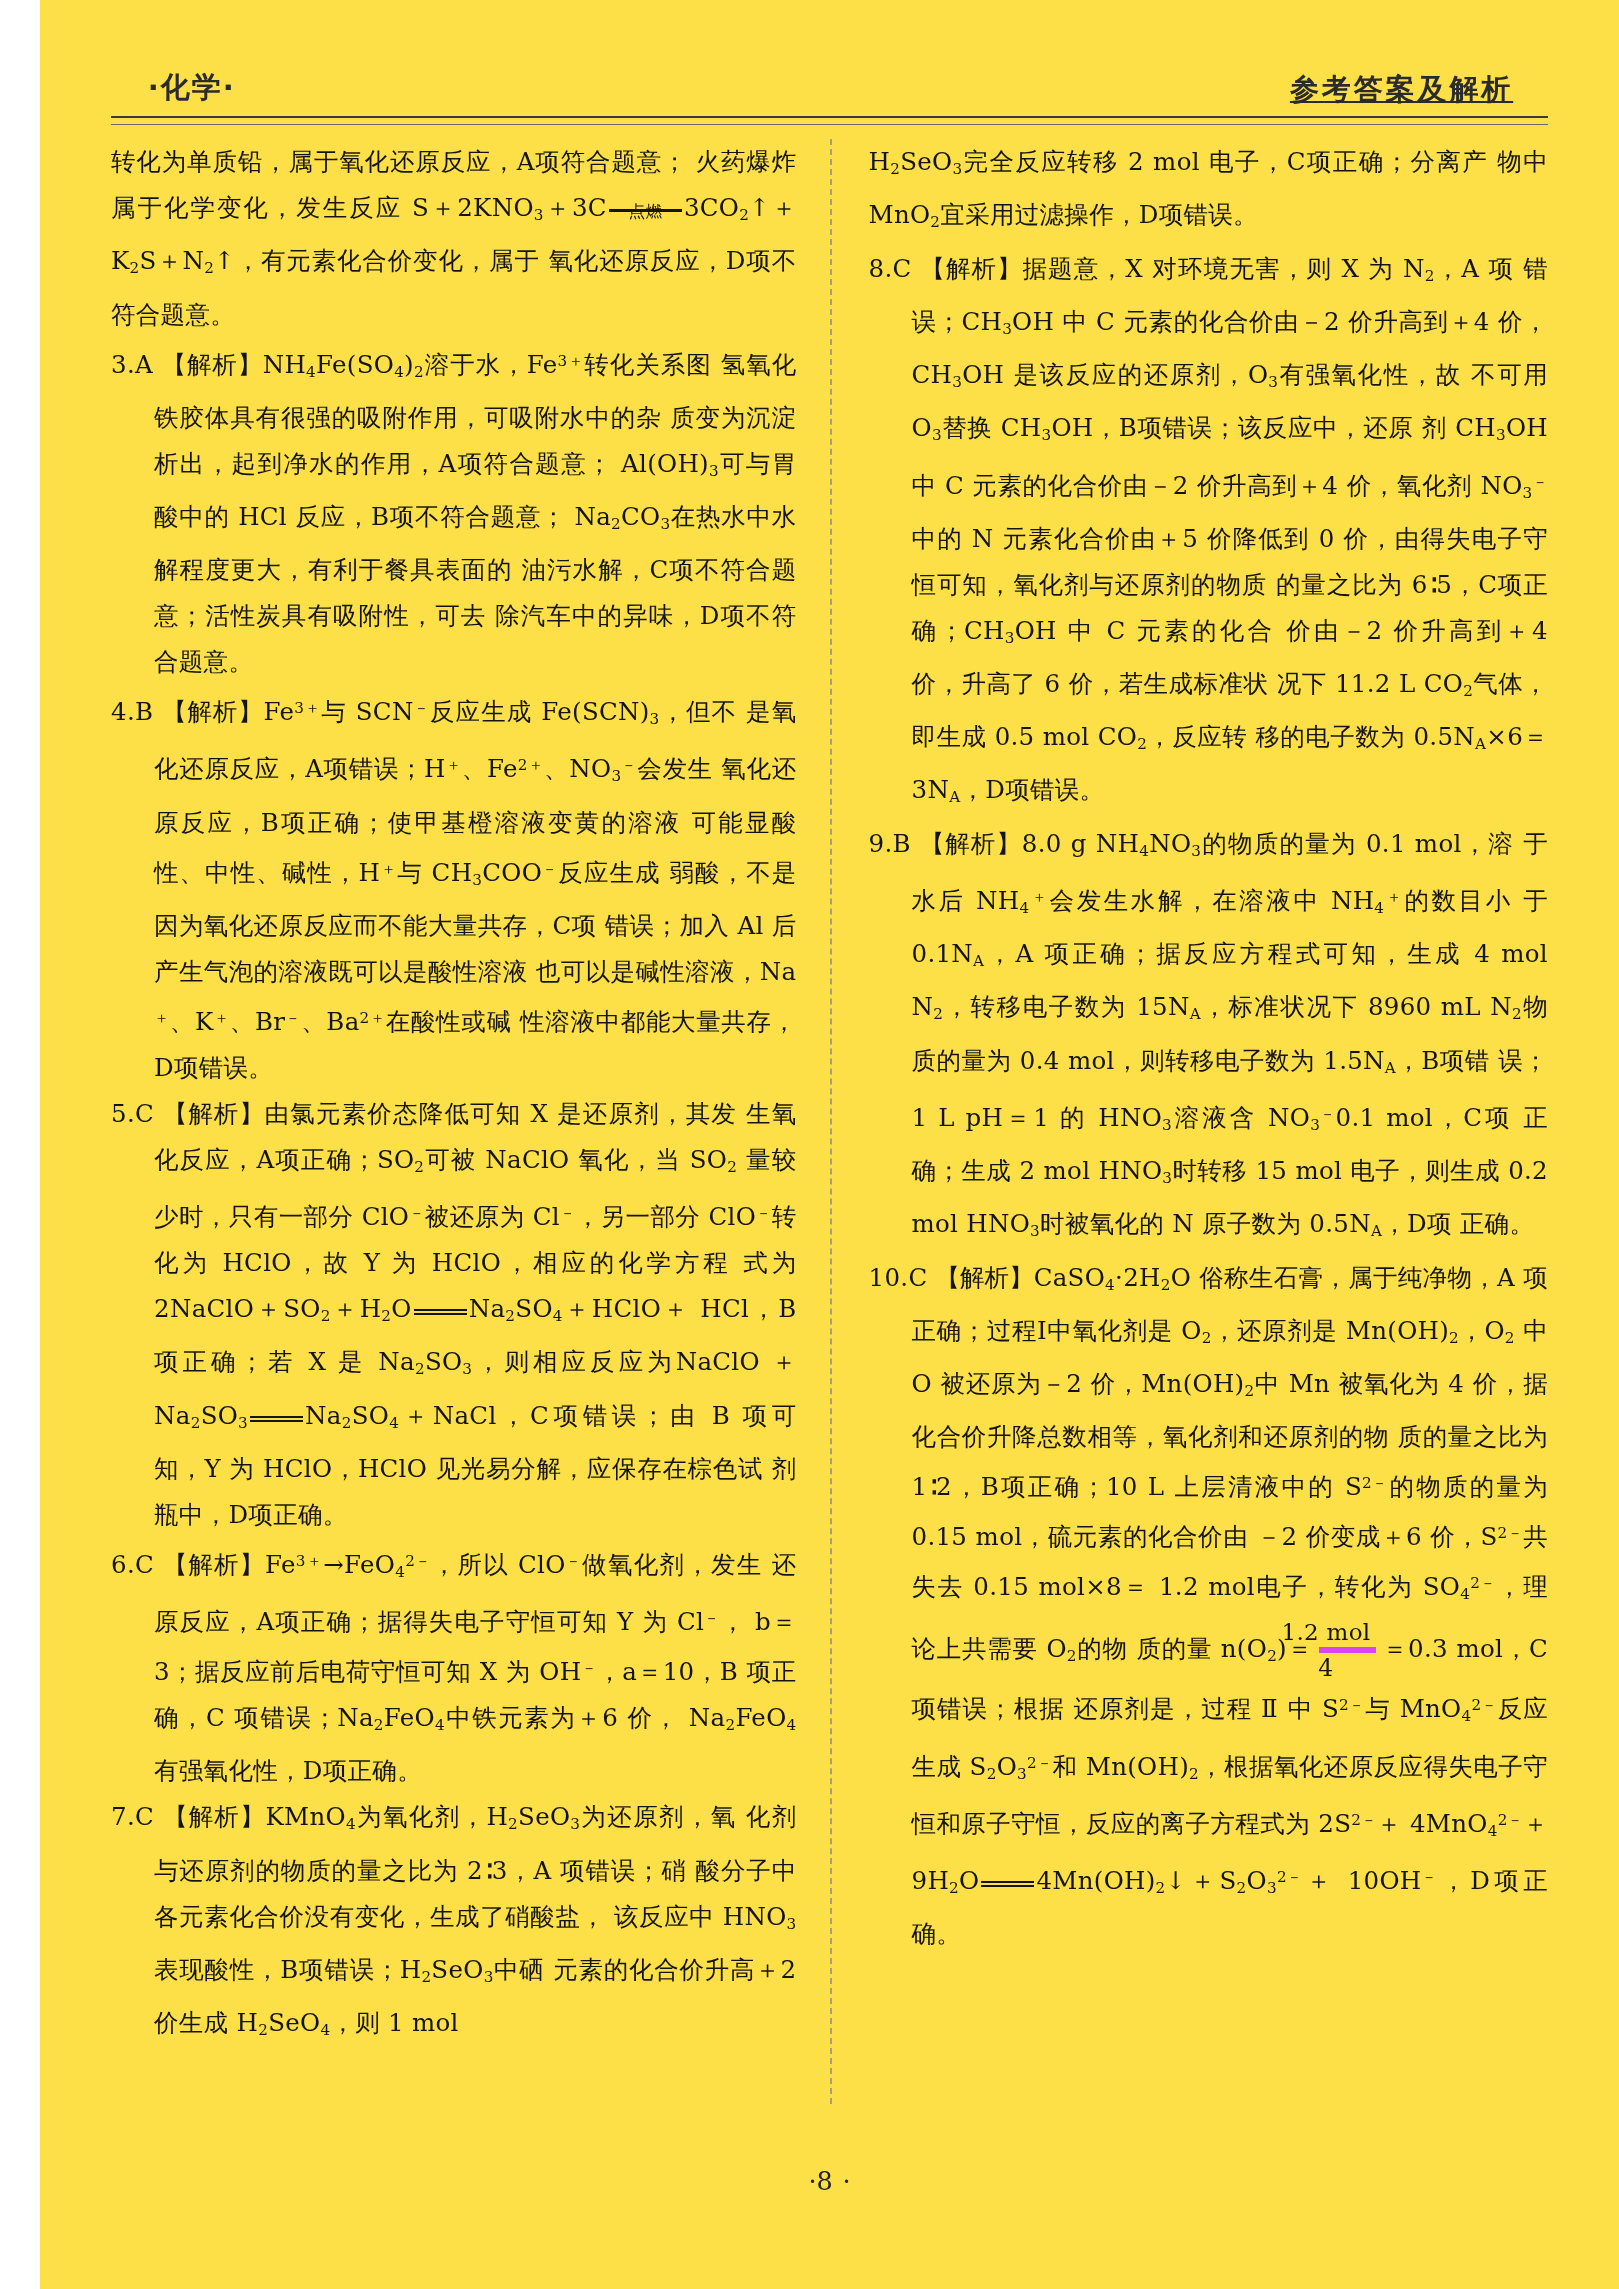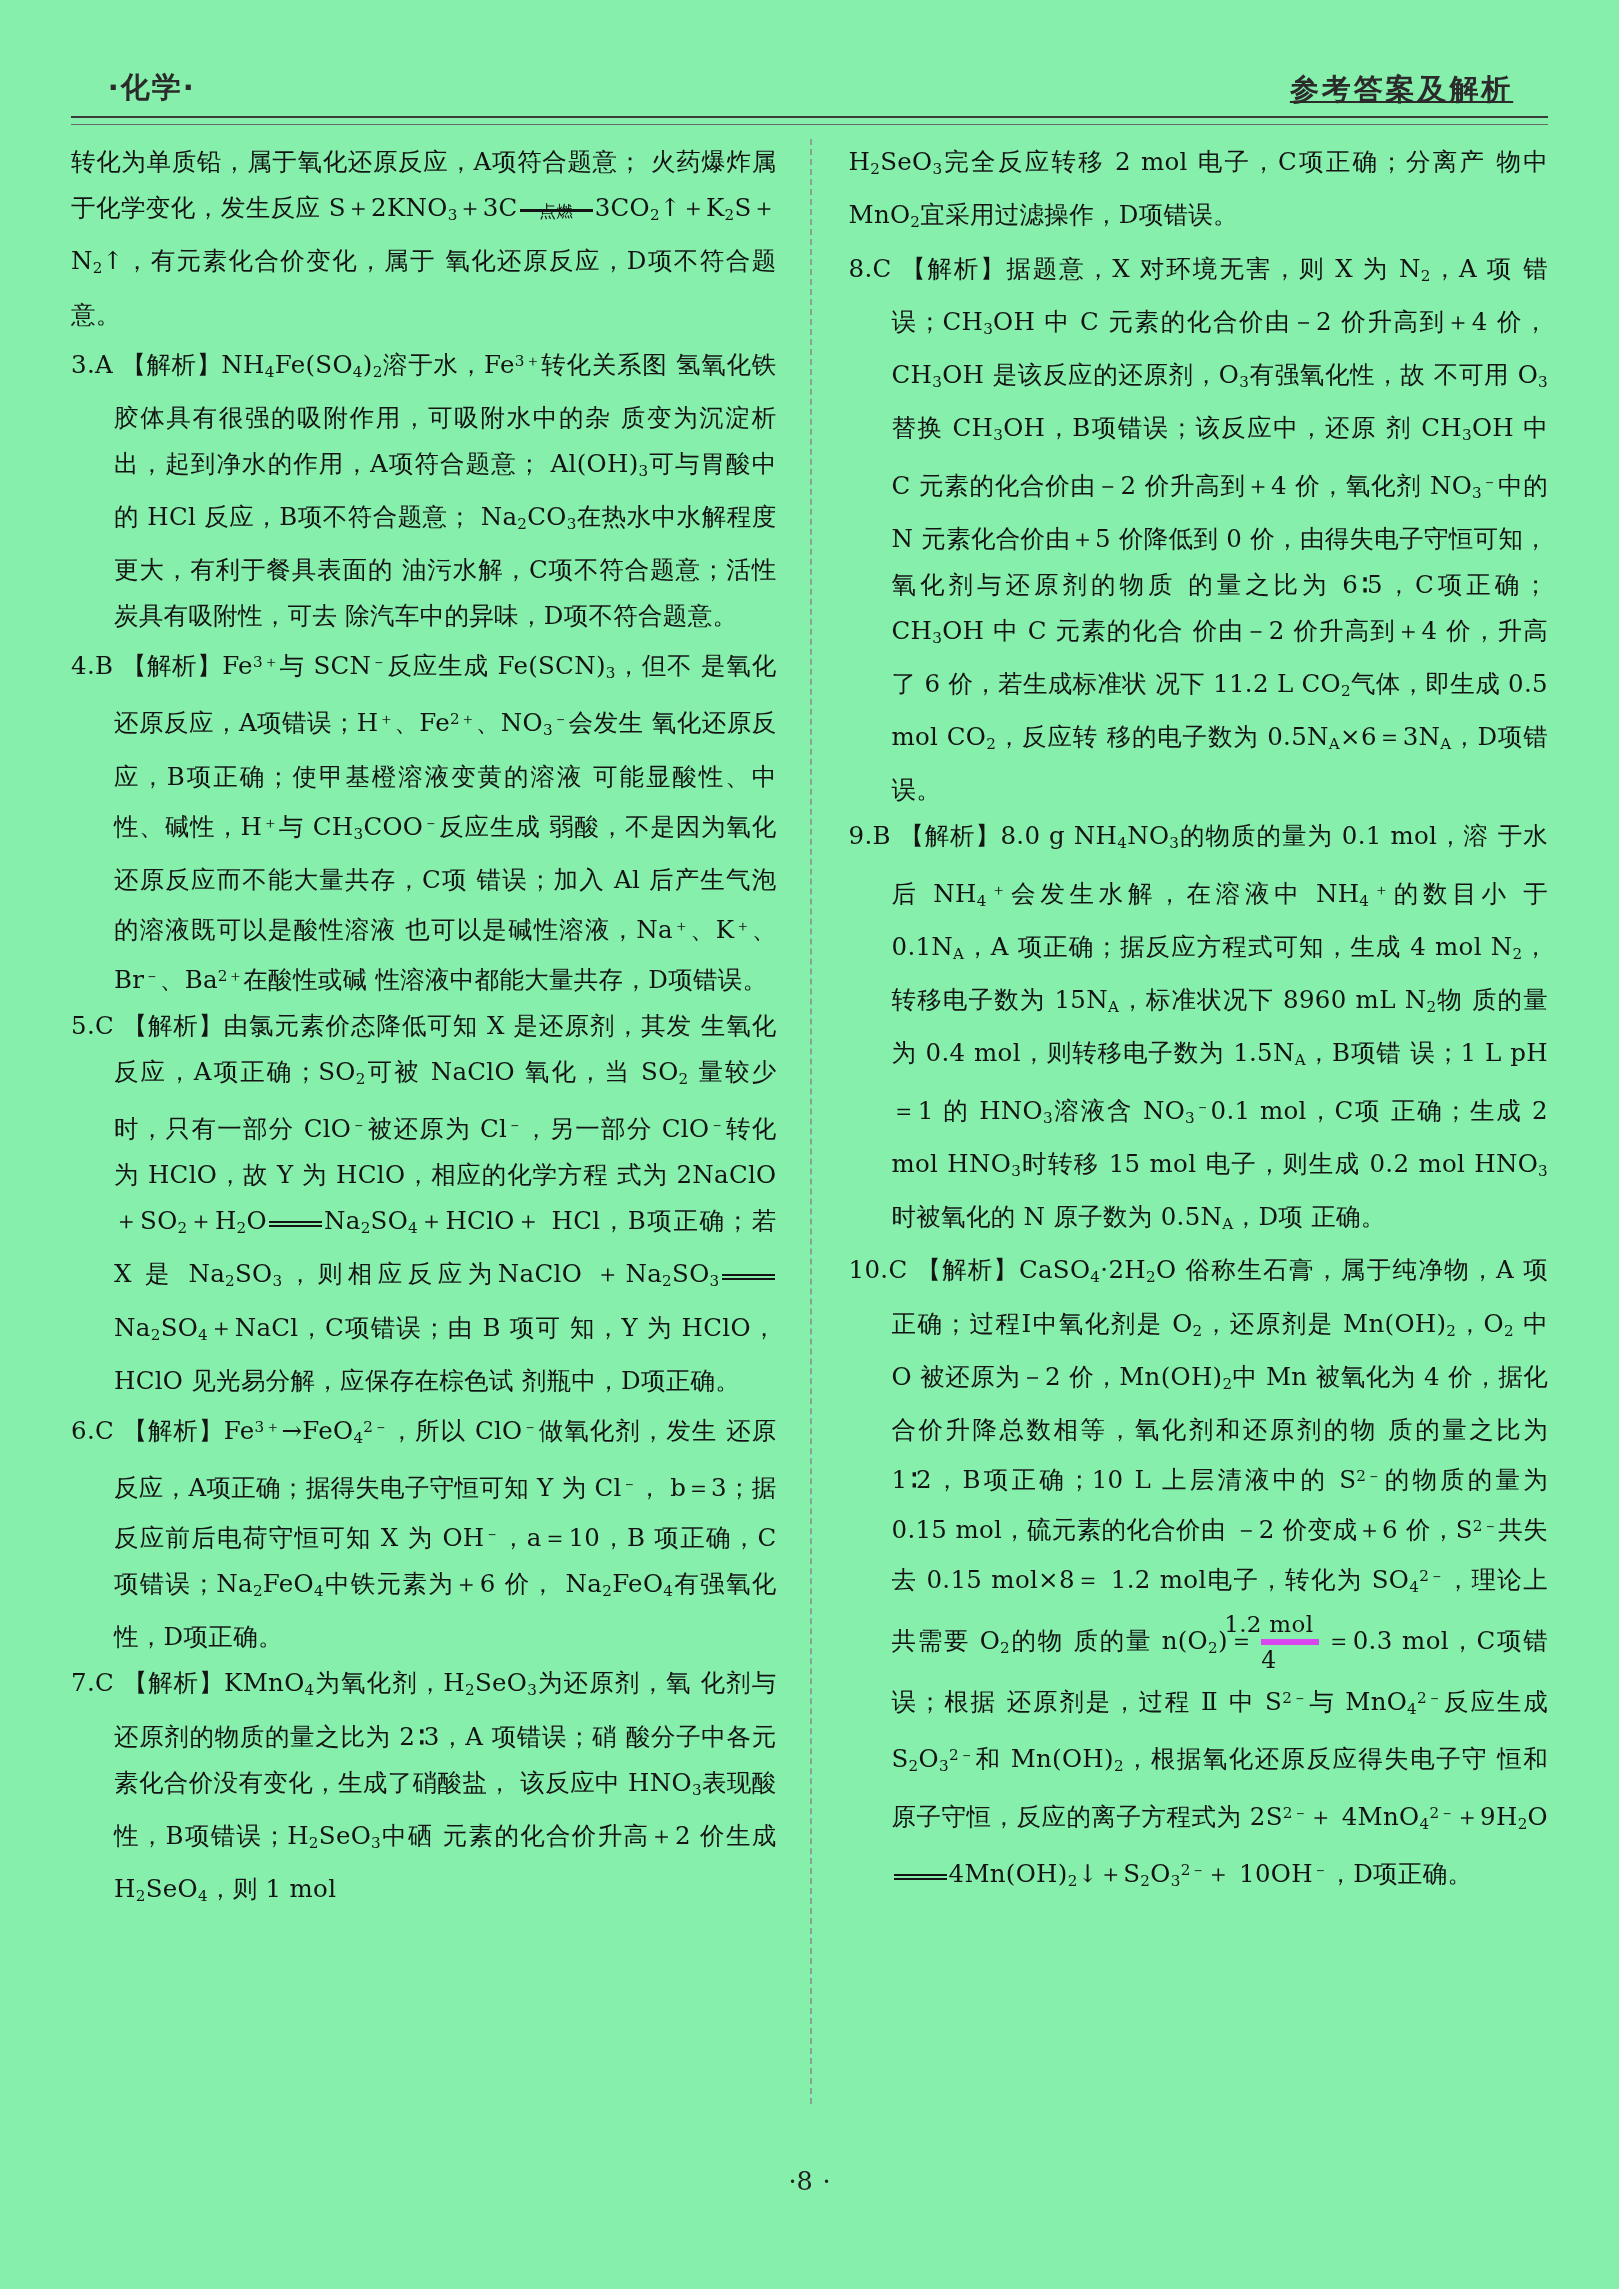--- a/index.html
+++ b/index.html
@@ -13,21 +13,22 @@
     font-family: "DejaVu Serif", "Liberation Serif", serif;
     color: #1a1a1a;
     position: relative;
     overflow: hidden;
   }
 
   
   .page {
     position: absolute;
     inset: 0;
-    background: #86efac;
+    background: #fde047;
+    margin-left: 40px;
   }
 
   
   .header {
     position: absolute;
     top: 51px;
     left: 98px;
     right: 98px;
     height: 61px;
   }

